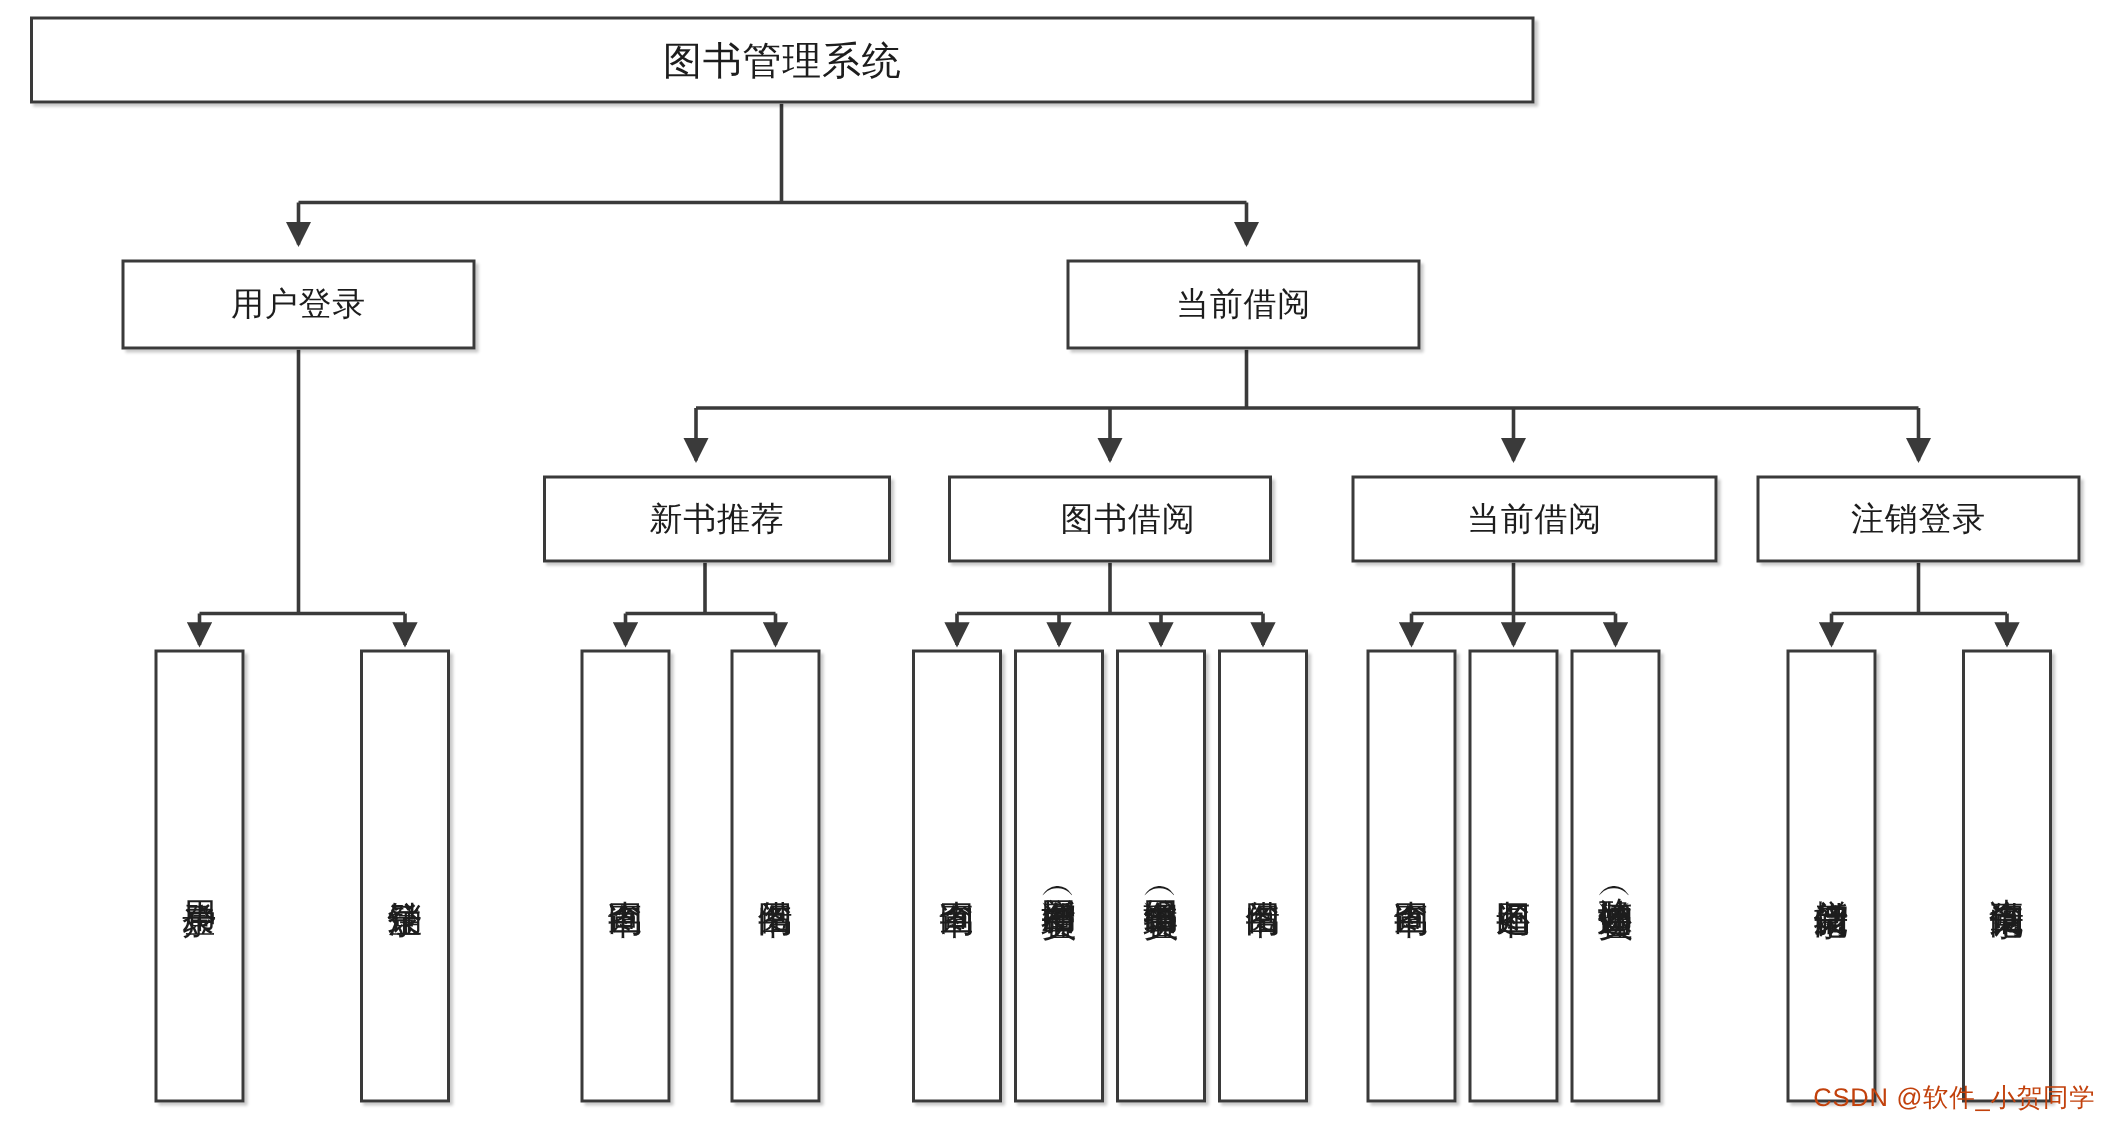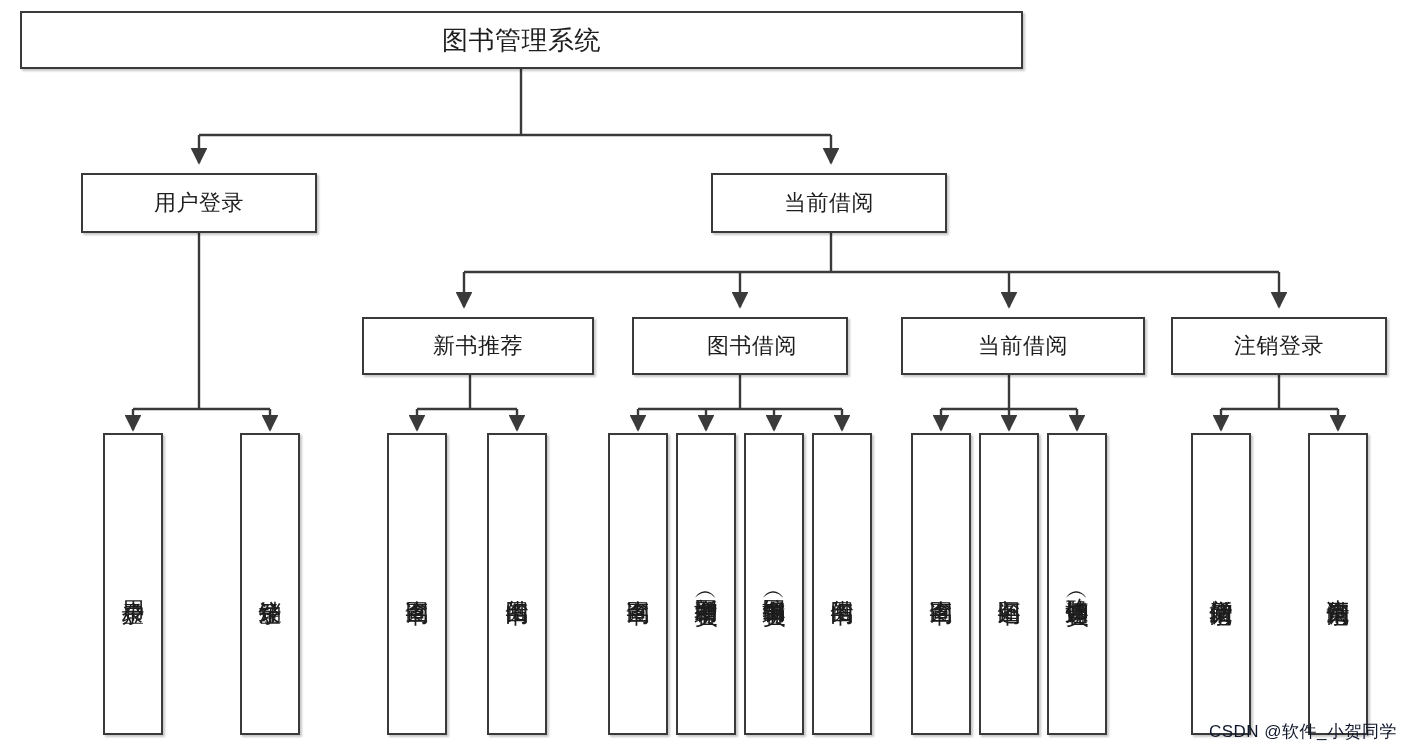--- a/index.html
+++ b/index.html
@@ -64,21 +64,21 @@
     line-height: 1.08;
     letter-spacing: 1px;
     max-height: 100%;
     white-space: normal;
   }
   .watermark {
     position: absolute;
     right: 8px;
     bottom: 4px;
     font-size: 17px;
-    color: #0f172a;
+    color: #c2410c;
     letter-spacing: 0.5px;
     z-index: 3;
     white-space: nowrap;
   }
 </style>
 </head>
 <body>
 
 <div id="canvas">
 

